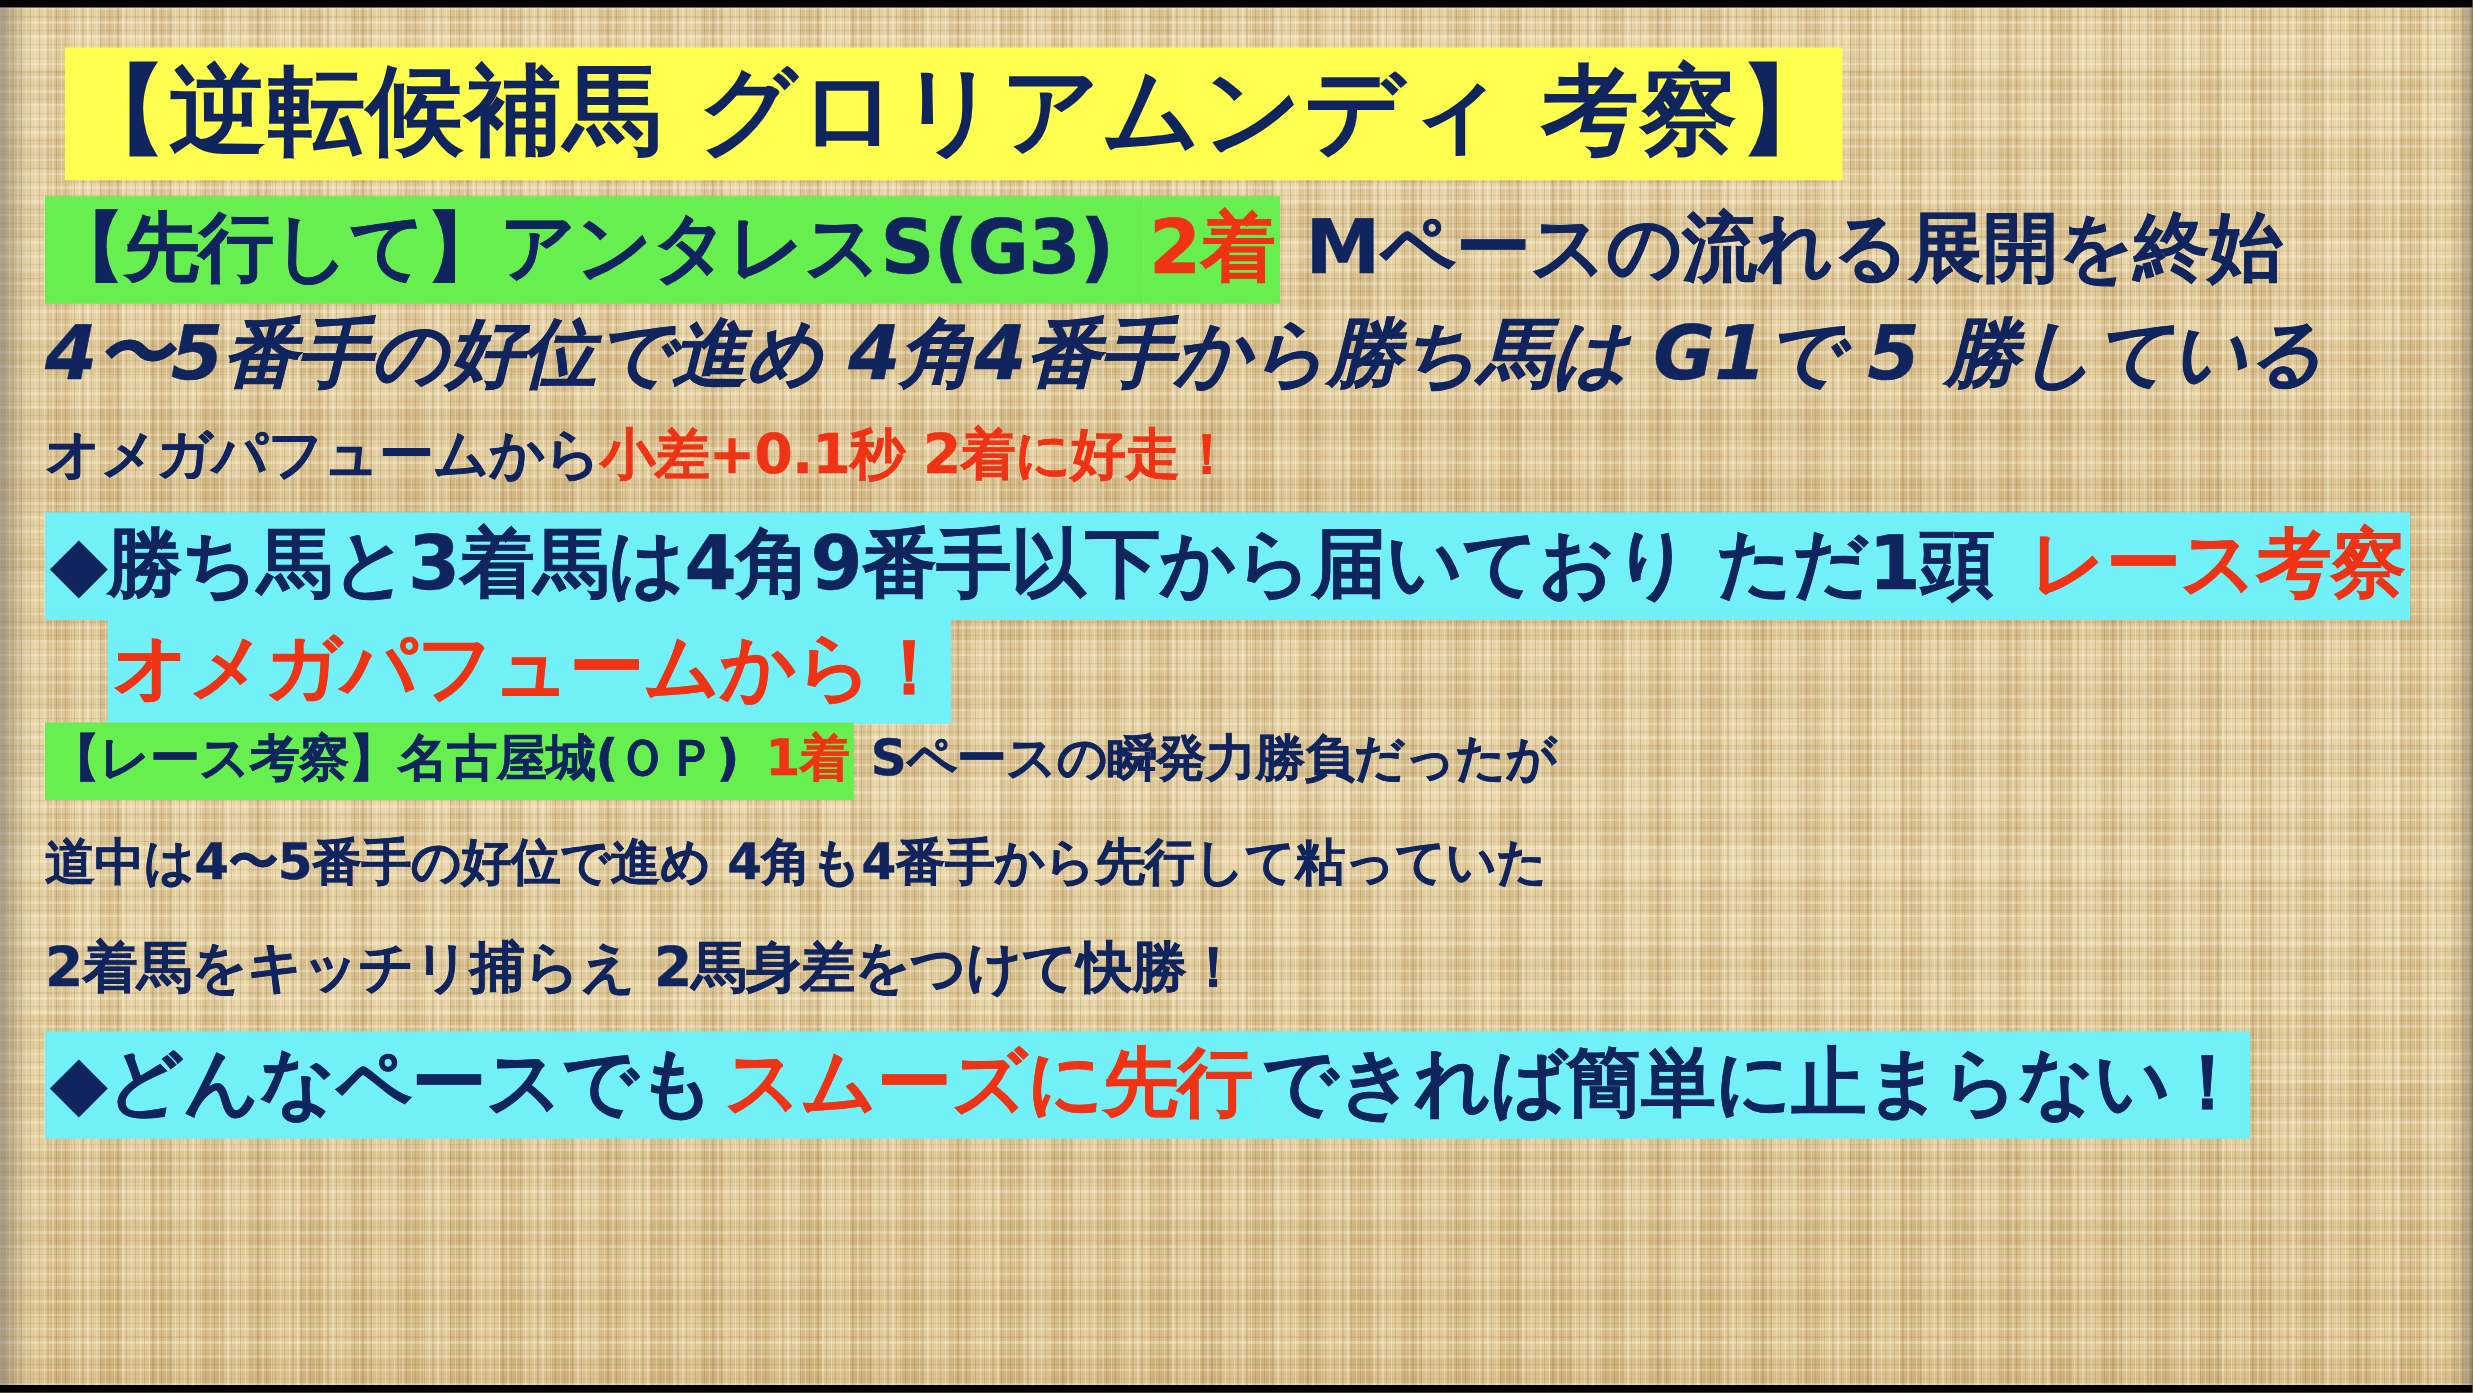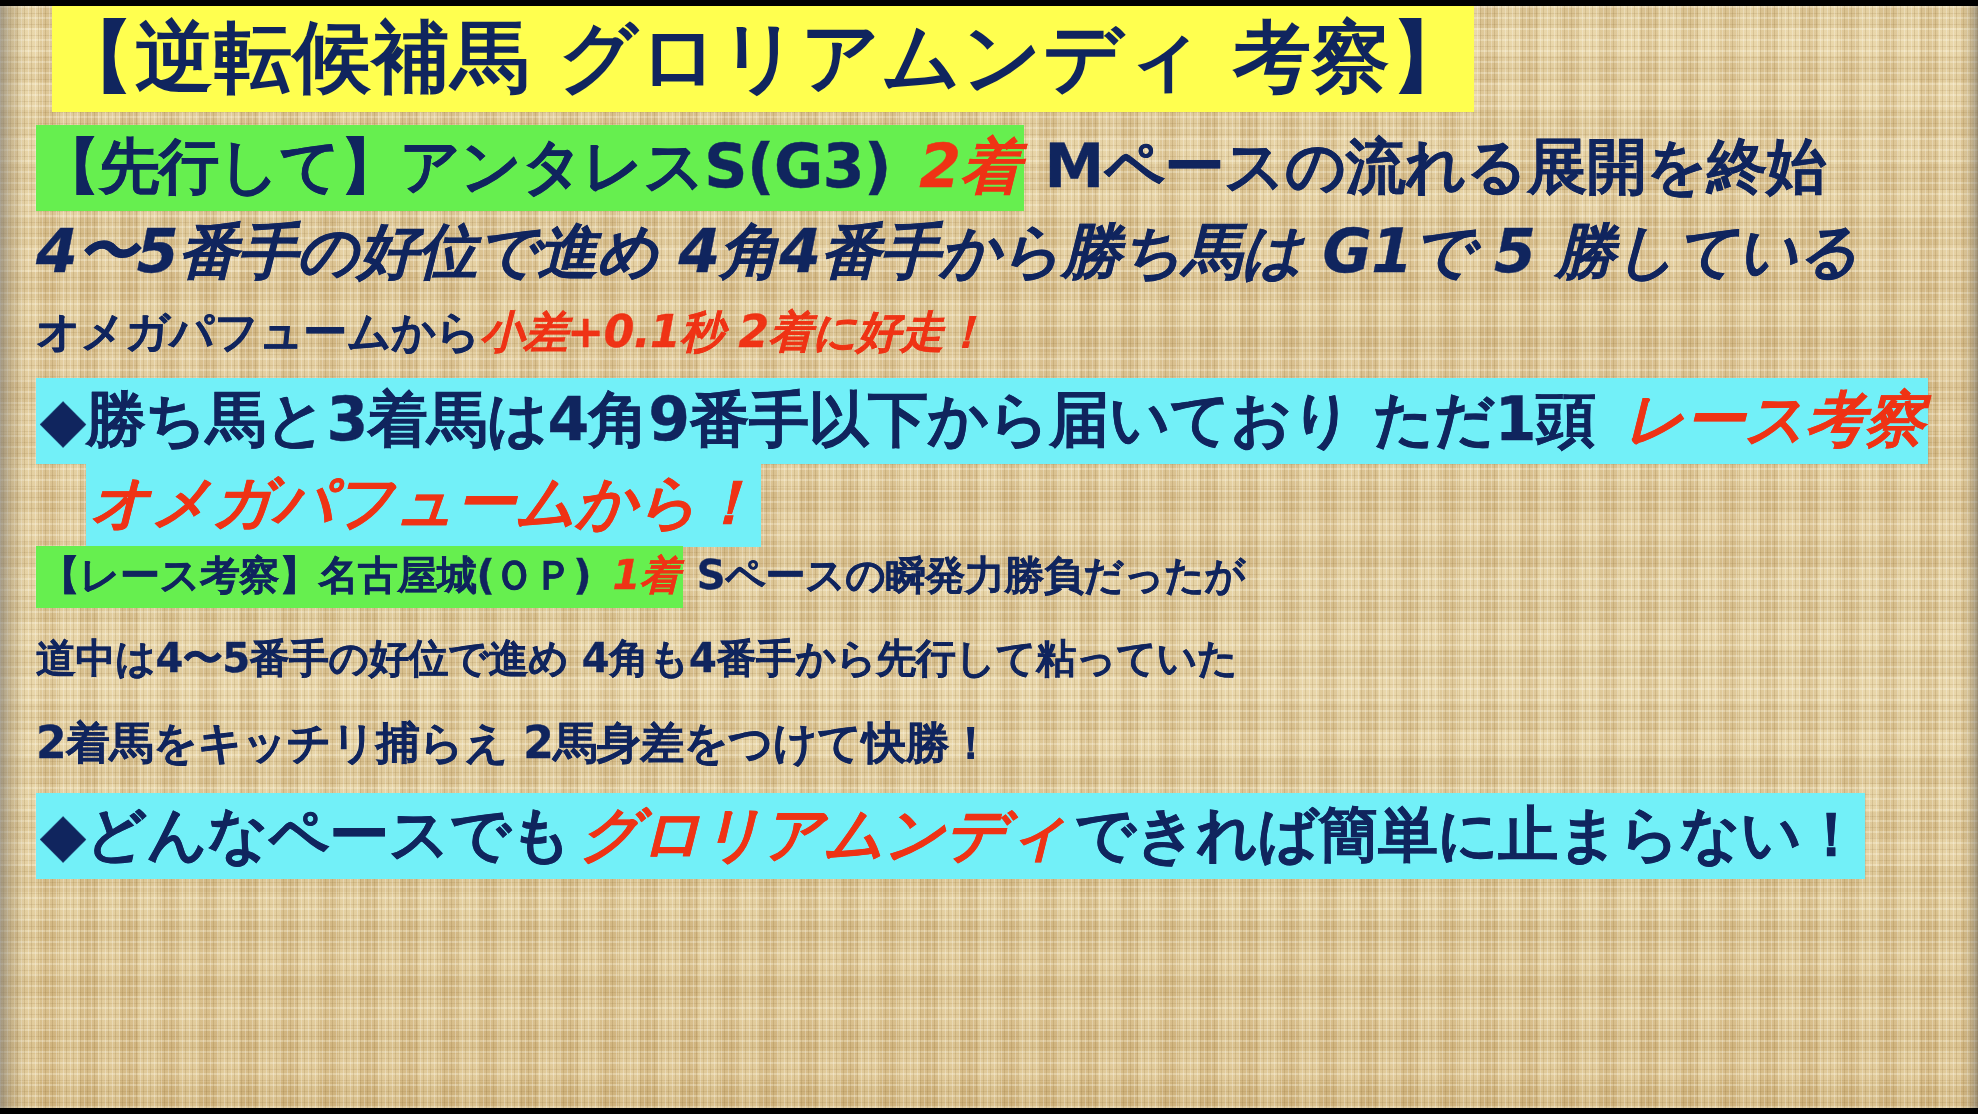--- a/index.html
+++ b/index.html
@@ -76,39 +76,40 @@
     background: linear-gradient(270deg,
                 rgba(90,90,90,0.45) 0%,
                 rgba(180,170,145,0.22) 60%,
                 rgba(205,186,146,0.00) 100%);
     pointer-events: none;
   }
 
   .lines {
     position: relative;
     padding: 16px 0 0 0;
+    margin-top: 32px;
   }
 
   .line {
     display: block;
     white-space: nowrap;
     line-height: 1.0;
     height: 85px;
   }
 
   
   .run {
     display: inline;
     font-weight: bold;
     color: #10255e;
     letter-spacing: -0.5px;
     -webkit-text-stroke: 0.4px #10255e;
   }
   .run.navy   { color: #10255e; -webkit-text-stroke: 0.4px #10255e; }
-  .run.red    { color: #ef3315; font-style: italic; -webkit-text-stroke: 0.4px #ef3315; }
+  .run.red    { color: #ef3315; -webkit-text-stroke: 0.4px #ef3315; }
 
   .hl {
     display: inline;
     padding: 6px 4px 10px 4px;
     box-decoration-break: clone;
     -webkit-box-decoration-break: clone;
   }
   .hl.yellow { background: #ffff4f; }
   .hl.green  { background: #66ef4f; }
   .hl.cyan   { background: #72f0f8; }
@@ -145,16 +146,16 @@
     </div>
 
     <div class="line l-2"><span class="run navy hl green">【先行して】アンタレスS(G3) </span><span class="run red hl green">2着</span><span class="run navy">  Mペースの流れる展開を終始</span></div>
     <div class="line l-3"><span class="run navy">4〜5番手の好位で進め 4角4番手から勝ち馬は G1で 5 勝している</span></div>
     <div class="line l-4"><span class="run navy">オメガパフュームから</span><span class="run red">小差+0.1秒 2着に好走！</span></div>
     <div class="line l-5"><span class="run navy hl cyan">◆勝ち馬と3着馬は4角9番手以下から届いており ただ1頭 </span><span class="run red hl cyan">レース考察</span></div>
     <div class="line l-6"><span class="run red hl cyan">オメガパフュームから！</span></div>
     <div class="line l-7"><span class="run navy hl green">【レース考察】名古屋城(ＯＰ) </span><span class="run red hl green">1着</span><span class="run navy">  Sペースの瞬発力勝負だったが</span></div>
     <div class="line l-8"><span class="run navy">道中は4〜5番手の好位で進め 4角も4番手から先行して粘っていた</span></div>
     <div class="line l-9"><span class="run navy">2着馬をキッチリ捕らえ 2馬身差をつけて快勝！</span></div>
-    <div class="line l-10"><span class="run navy hl cyan">◆どんなペースでも</span><span class="run red hl cyan">グロリアムンディ</span><span class="run navy hl cyan">できれば簡単に止まらない！</span></div>
+    <div class="line l-10"><span class="run navy hl cyan">◆どんなペースでも</span><span class="run red hl cyan">スムーズに先行</span><span class="run navy hl cyan">できれば簡単に止まらない！</span></div>
 
   </div>
 </div>
 
 </body></html>

